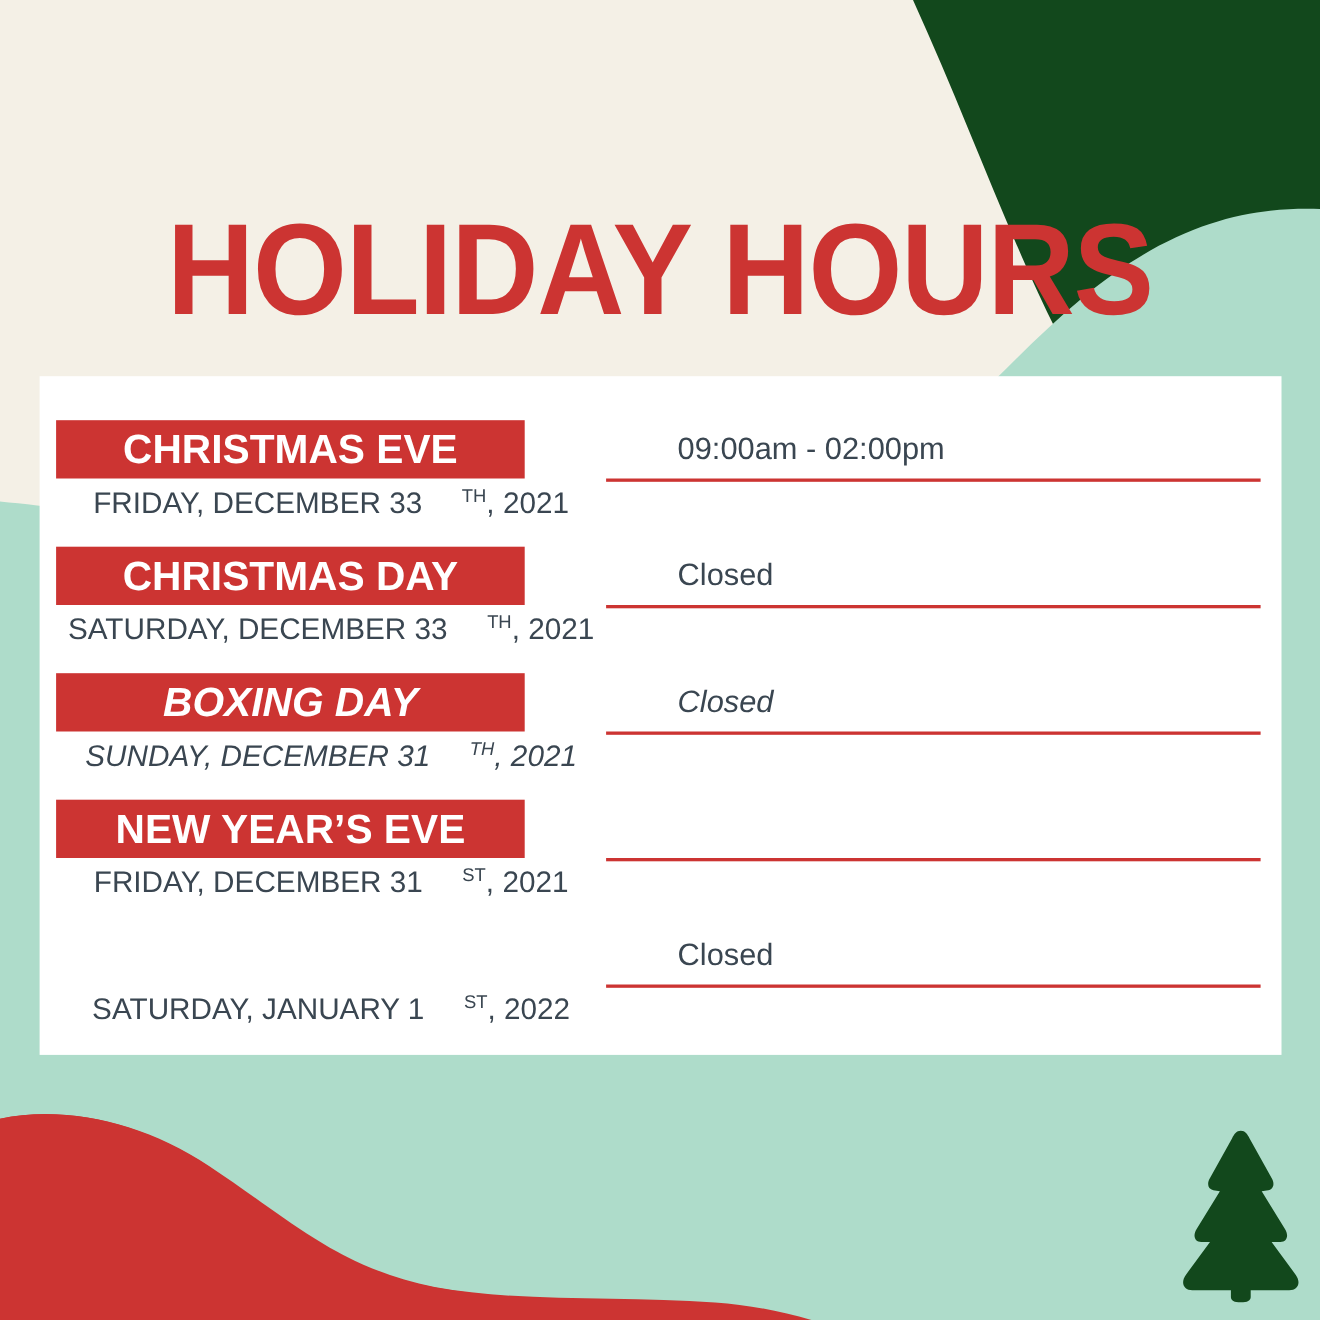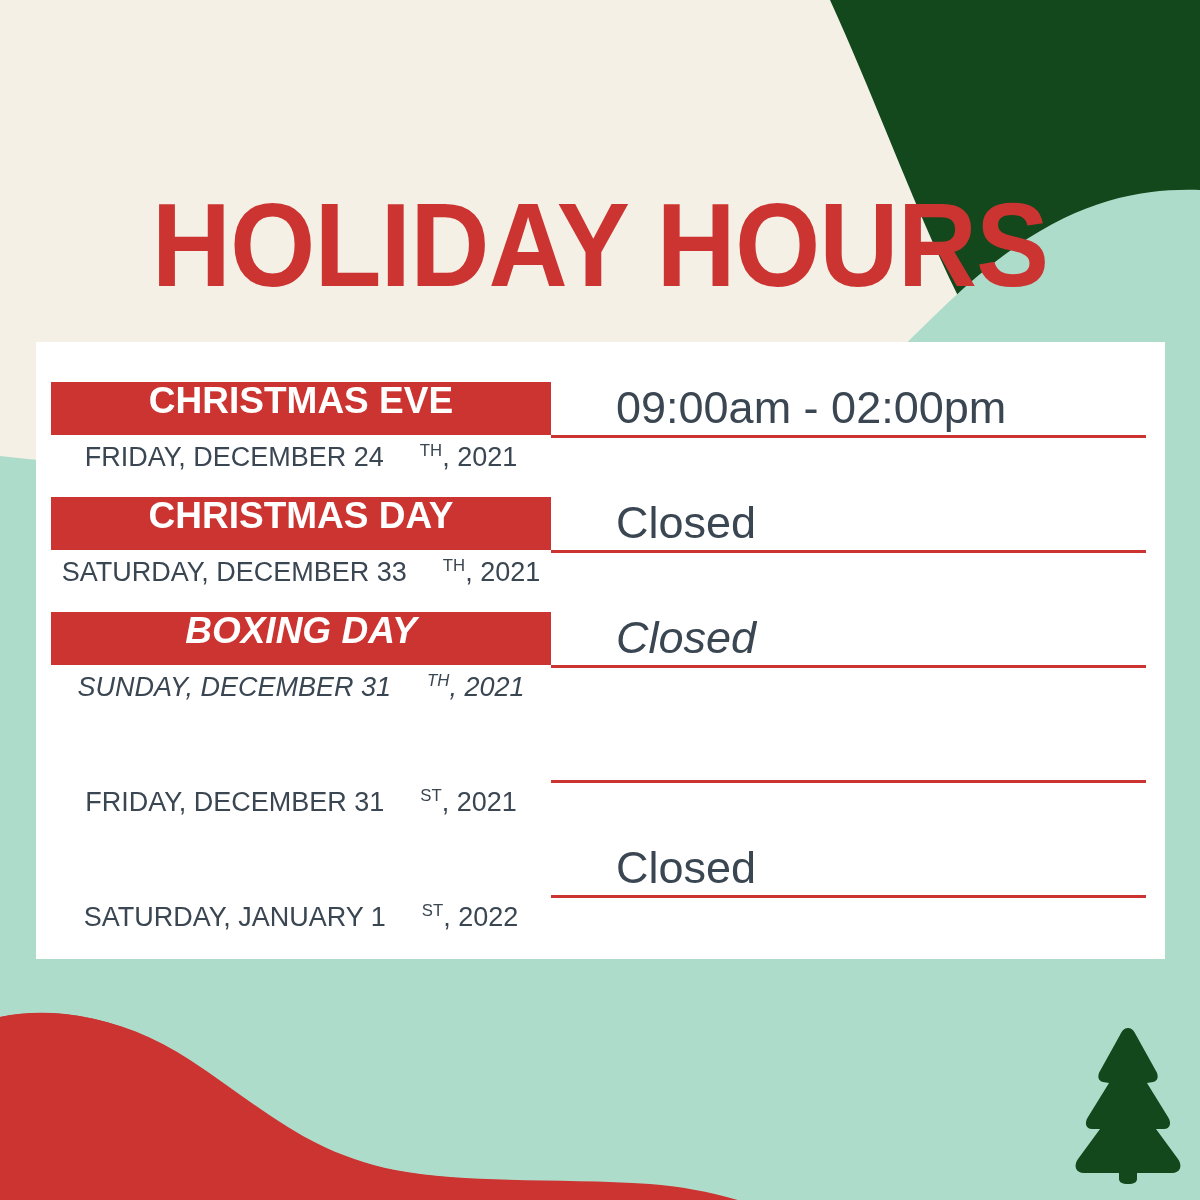--- a/index.html
+++ b/index.html
@@ -63,25 +63,25 @@
     left: 0;
     width: 1129px;
     height: 110px;
   }
 
   
   .row-label-plate {
     position: absolute;
     left: 15px;
     top: 40px;
-    width: 500px;
+    width: 426px;
     height: 53px;
     background: #cc3432;
     display: flex;
-    align-items: flex-start;
+    align-items: center;
     justify-content: center;
     box-sizing: border-box;
     padding: 0 8px;
   }
   .row-label-text {
     color: #ffffff;
     font-family: "Liberation Sans Narrow", "Liberation Sans", sans-serif;
     font-weight: bold;
     font-size: 37px;
     line-height: 37px;
@@ -110,21 +110,21 @@
   }
 
   
   .row-hours {
     position: absolute;
     left: 580px;
     top: 38px;
     width: 530px;
     color: #3a4651;
     font-family: "Liberation Sans", sans-serif;
-    font-size: 45px;
+    font-size: 28px;
     line-height: 56px;
     white-space: nowrap;
   }
   .row-rule {
     position: absolute;
     left: 515px;
     top: 93px;
     width: 595px;
     height: 3px;
     background: #cc3432;
@@ -184,21 +184,21 @@
   </svg>
 
   <div id="page-title">HOLIDAY HOURS</div>
 
   <div id="hours-card">
 
     <div class="hours-row" style="top:0px;">
       <div class="row-label-plate">
         <span class="row-label-text">CHRISTMAS EVE</span>
       </div>
-      <div class="row-date"><span>FRIDAY, DECEMBER 24</span><sup>TH</sup><span>, 2021</span></div>
+      <div class="row-date"><span>FRIDAY, DECEMBER 33</span><sup>TH</sup><span>, 2021</span></div>
       <div class="row-hours">09:00am - 02:00pm</div>
       <div class="row-rule"></div>
     </div>
 
     <div class="hours-row" style="top:115px;">
       <div class="row-label-plate">
         <span class="row-label-text">CHRISTMAS DAY</span>
       </div>
       <div class="row-date"><span>SATURDAY, DECEMBER 33</span><sup>TH</sup><span>, 2021</span></div>
       <div class="row-hours">Closed</div>
@@ -208,20 +208,23 @@
     <div class="hours-row" style="top:230px;font-style:italic;">
       <div class="row-label-plate">
         <span class="row-label-text">BOXING DAY</span>
       </div>
       <div class="row-date"><span>SUNDAY, DECEMBER 31</span><sup>TH</sup><span>, 2021</span></div>
       <div class="row-hours">Closed</div>
       <div class="row-rule"></div>
     </div>
 
     <div class="hours-row" style="top:345px;">
+      <div class="row-label-plate">
+        <span class="row-label-text">NEW YEAR’S EVE</span>
+      </div>
       <div class="row-date"><span>FRIDAY, DECEMBER 31</span><sup>ST</sup><span>, 2021</span></div>
       <div class="row-rule"></div>
     </div>
 
     <div class="hours-row" style="top:460px;">
       <div class="row-date"><span>SATURDAY, JANUARY 1</span><sup>ST</sup><span>, 2022</span></div>
       <div class="row-hours">Closed</div>
       <div class="row-rule"></div>
     </div>
 

